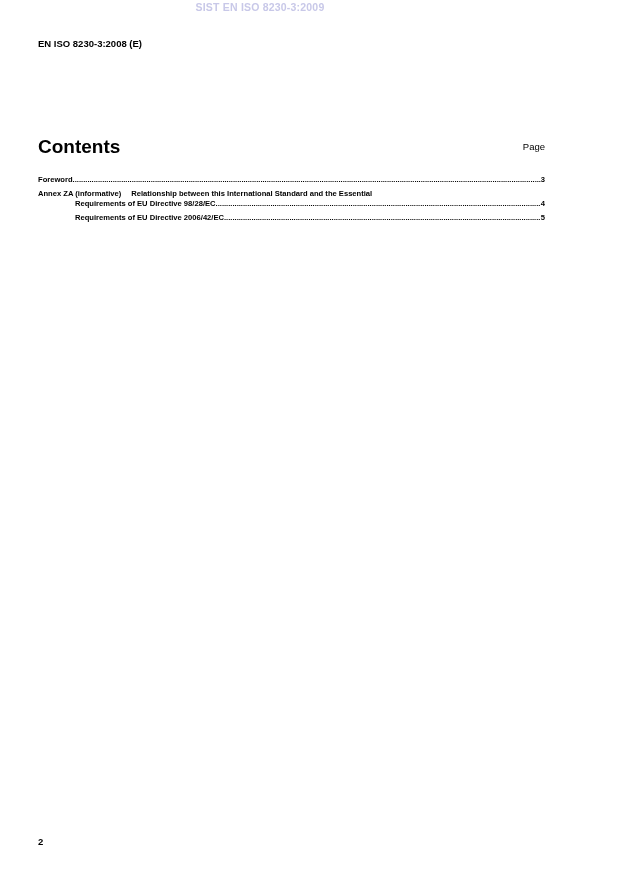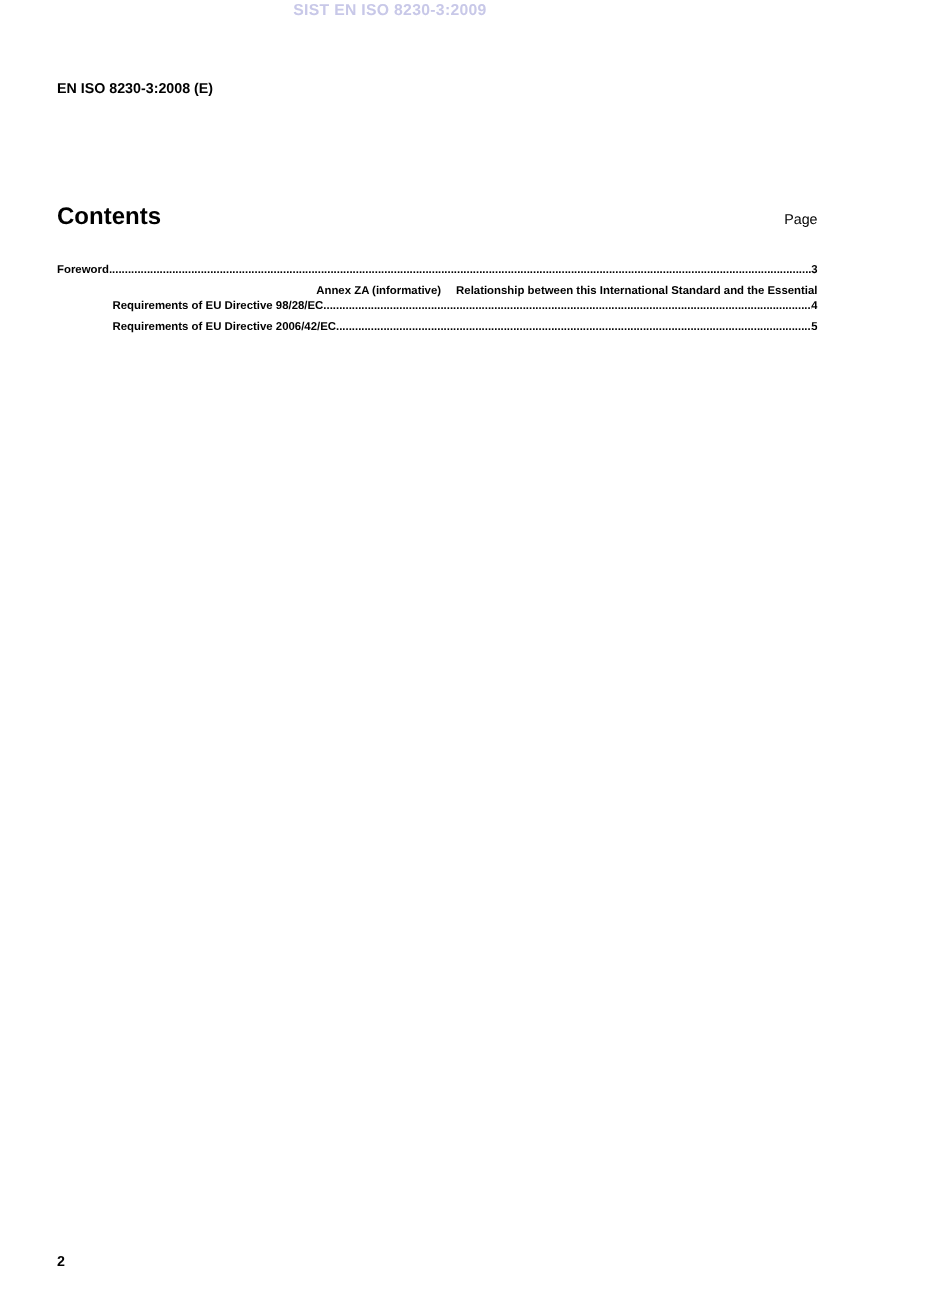--- a/index.html
+++ b/index.html
@@ -22,30 +22,30 @@
       width: 520px;
       text-align: center;
       font-weight: bold;
       font-size: 10.5px;
       color: #c8c8e8;
       letter-spacing: 0.2px;
     }
     .doc-id {
       position: absolute;
       left: 38px;
-      top: 54px;
+      top: 38px;
       font-weight: bold;
       font-size: 9.5px;
     }
     .contents-title {
       position: absolute;
       left: 38px;
       top: 136px;
       font-weight: bold;
-      font-size: 16px;
+      font-size: 19px;
     }
     .page-label {
       position: absolute;
       right: 74px;
       top: 141px;
       font-size: 9.5px;
     }
     .toc {
       position: absolute;
       left: 38px;
@@ -74,21 +74,20 @@
       white-space: nowrap;
     }
     .toc-row .leader::after {
       content: "..............................................................................................................................................................................................................................................................";
     }
     .toc-row .num {
       flex: 0 0 auto;
     }
     .toc-line1 {
       white-space: nowrap;
-      text-align: right;
     }
     .toc-line1 .gap {
       display: inline-block;
       width: 10px;
     }
     .indent {
       padding-left: 37px;
     }
     .page-number {
       position: absolute;

